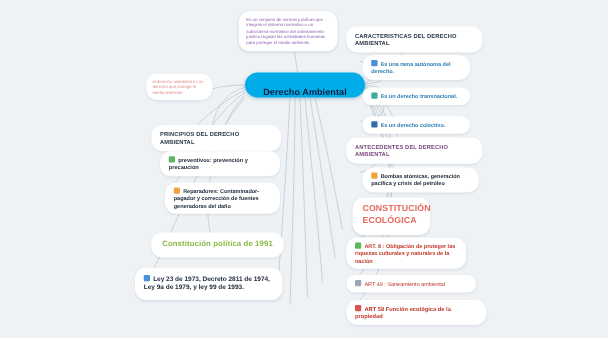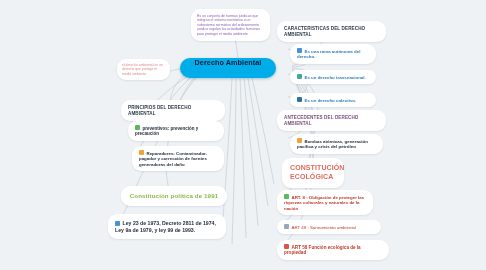--- a/index.html
+++ b/index.html
@@ -27,29 +27,29 @@
     box-sizing: border-box;
     background: #ffffff;
     border-radius: 9px;
     box-shadow: 0 1px 2px rgba(40,60,80,0.10);
     padding: 4px 7px;
     line-height: 1.25;
   }
 
   
   #root {
-    left: 180px;
+    left: 196px;
     top: 58px;
     width: 96px;
     height: 20px;
     background: #00ade8;
     border-radius: 11px;
     box-shadow: 0 1px 3px rgba(0,90,140,0.30);
     display: flex;
-    align-items: flex-start;
+    align-items: flex-end;
     justify-content: center;
     padding: 0;
   }
   #root .lbl {
     color: #0d1b3e;
     font-size: 7.2px;
     font-weight: bold;
     letter-spacing: .1px;
     white-space: nowrap;
   }

